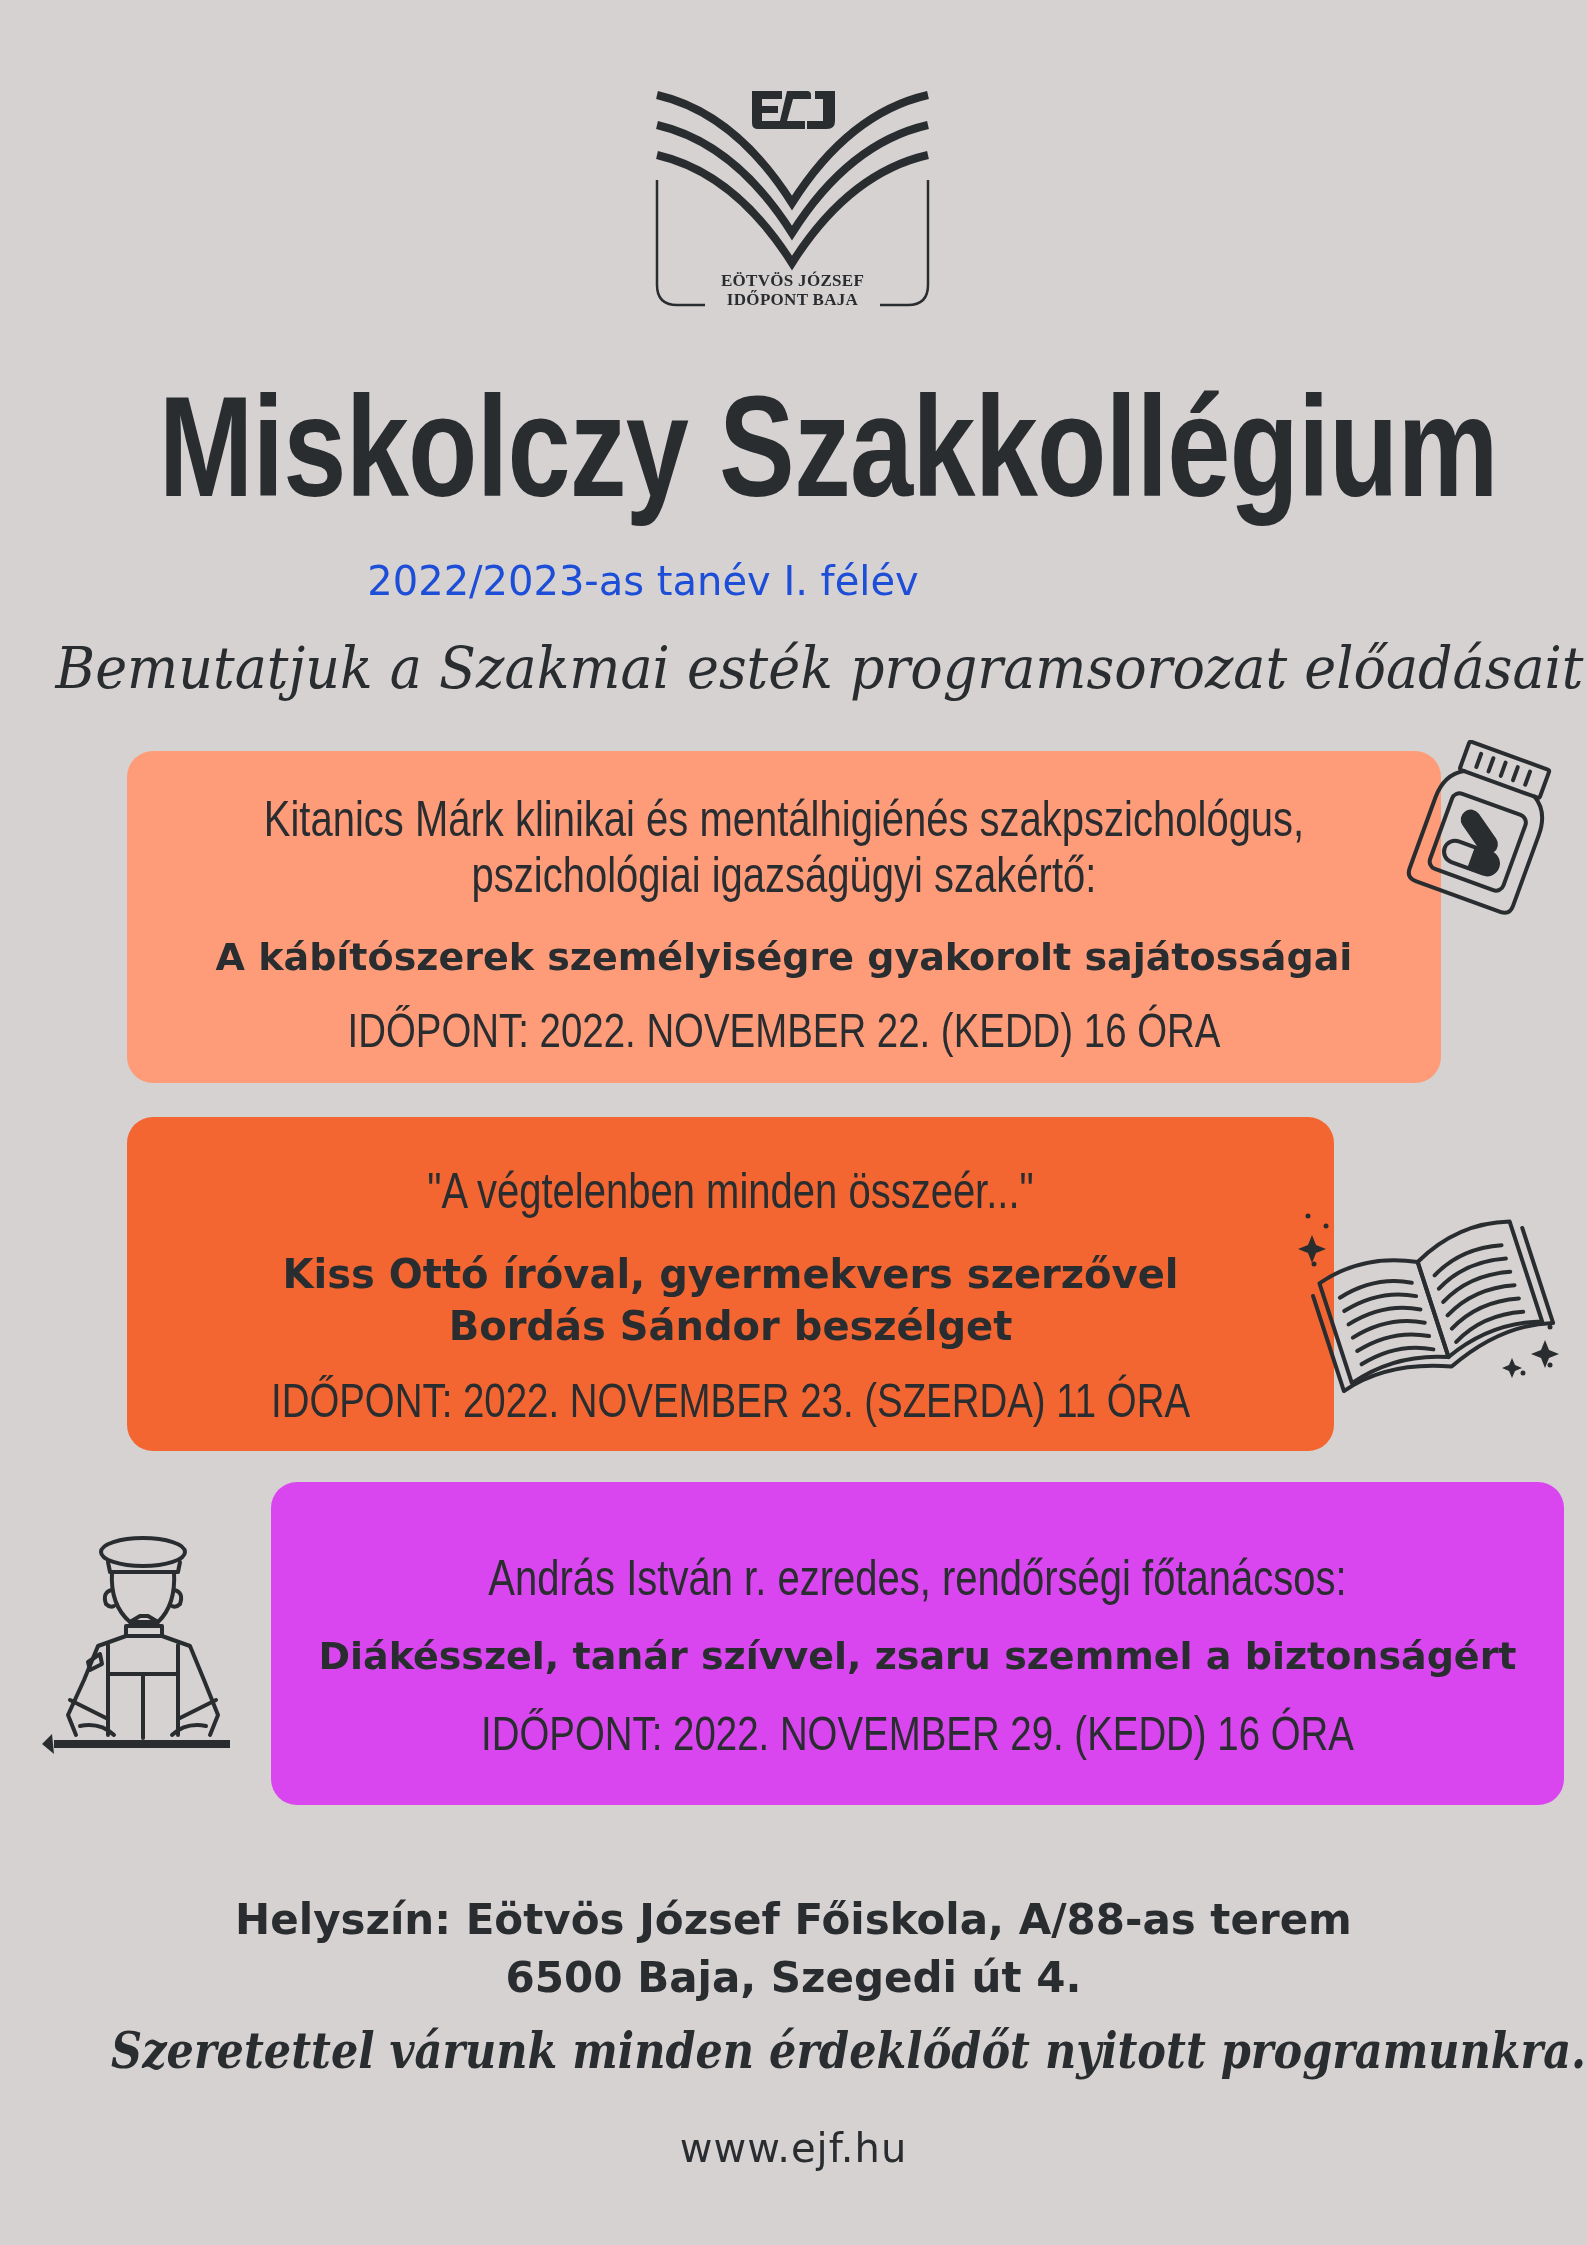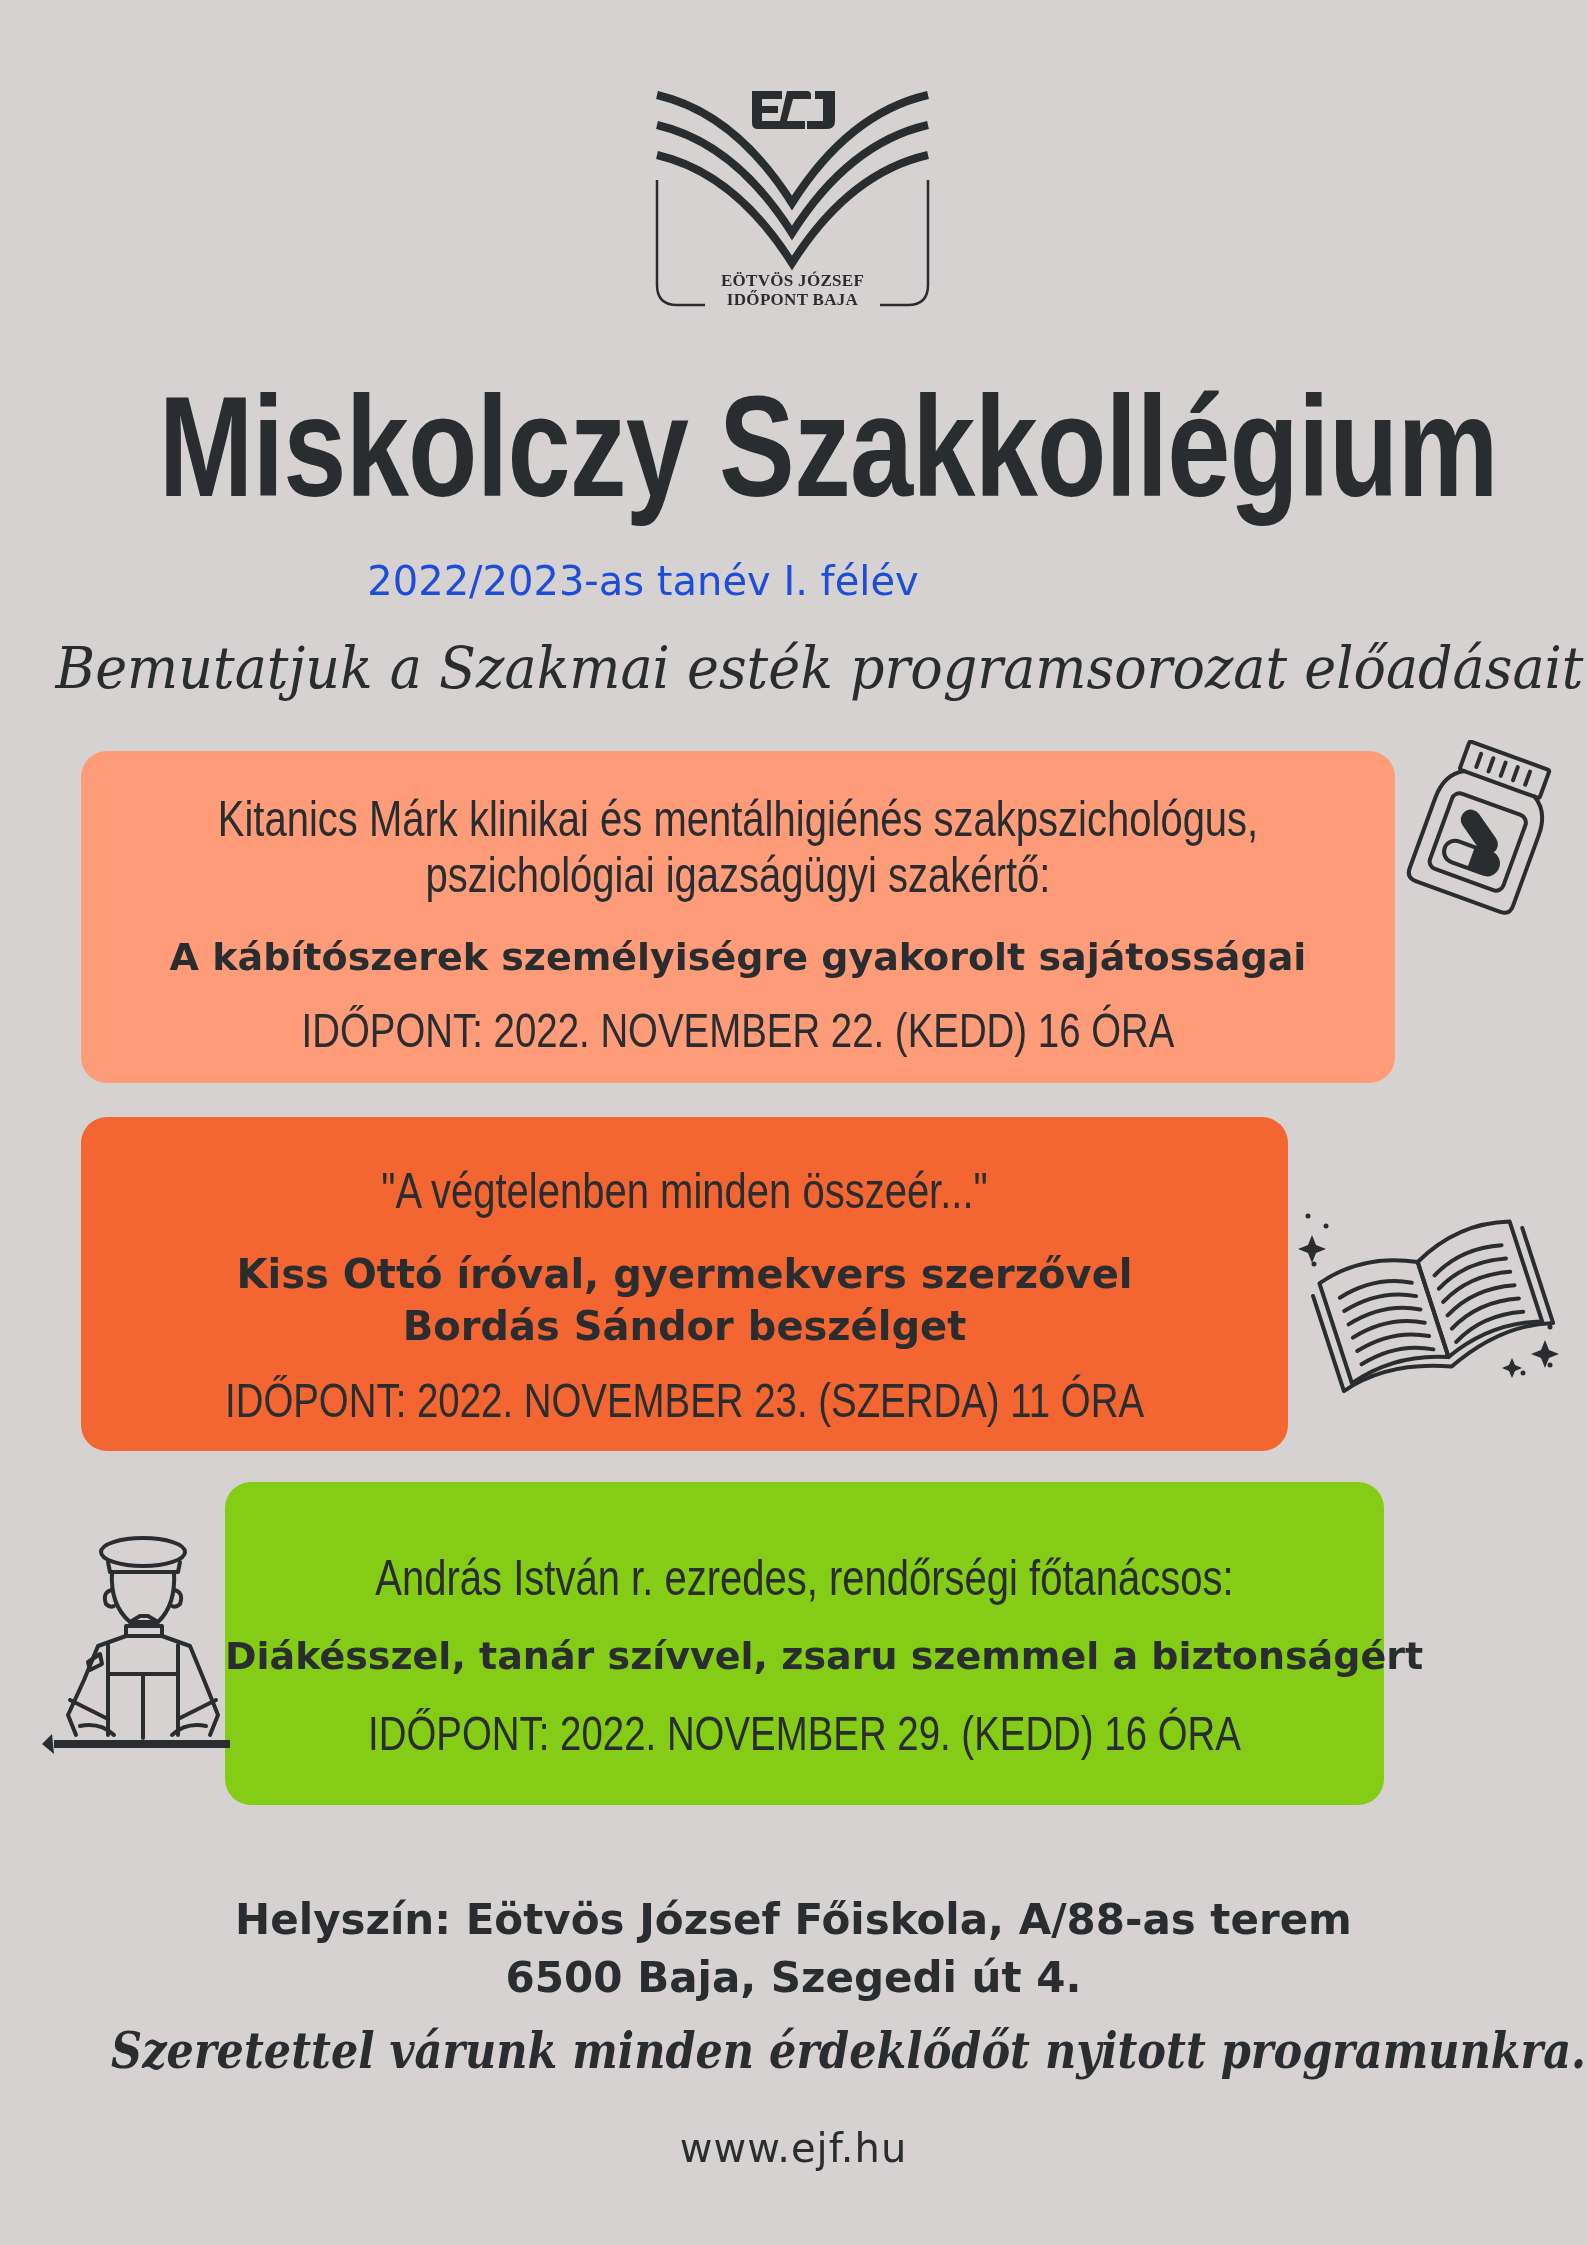--- a/index.html
+++ b/index.html
@@ -35,24 +35,24 @@
       font-size: 40px; line-height: 50px;
       color: #1d4ed8;
     }
     #intro {
       left: 0; top: 628px; width: 1587px;
       font-size: 58px; line-height: 80px;
       transform: scaleX(0.93);
     }
 
     
-    .card { position: absolute; border-radius: 26px; }
+    .card { position: absolute; border-radius: 26px; margin-left: 46px; }
     #card1 { left: 81px; top: 751px; width: 1314px; height: 332px; background: #fe9c7a; }
     #card2 { left: 81px; top: 1117px; width: 1207px; height: 334px; background: #f46631; }
-    #card3 { left: 225px; top: 1482px; width: 1159px; height: 323px; background: #84cc16; }
+    #card3 { left: 225px; top: 1482px; width: 1293px; height: 323px; background: #d946ef; }
 
     .line { position: absolute; left: 0; width: 100%; text-align: center; white-space: nowrap; }
     .cline { font-family: "Liberation Sans", sans-serif; font-size: 50px; line-height: 56px; transform: scaleX(0.80); }
     .bline { font-family: "DejaVu Sans", sans-serif; font-weight: bold; font-size: 38px; line-height: 50px; }
 
     
     #venue {
       left: 0; top: 1855px; width: 1587px;
       font-family: "DejaVu Sans", sans-serif; font-weight: bold;
       font-size: 42px; line-height: 58px; margin-top: 36px;

